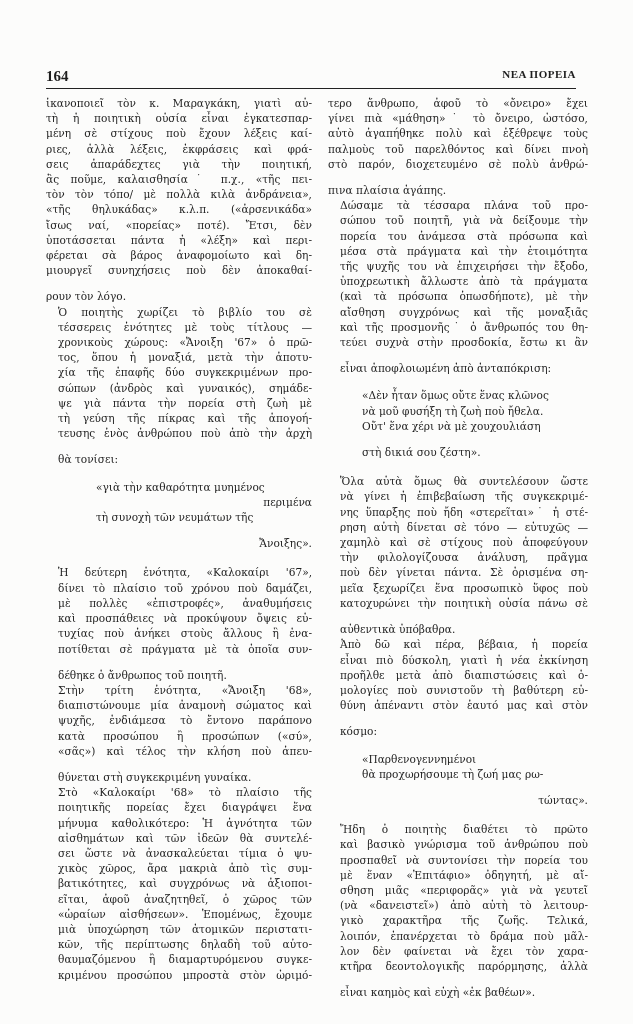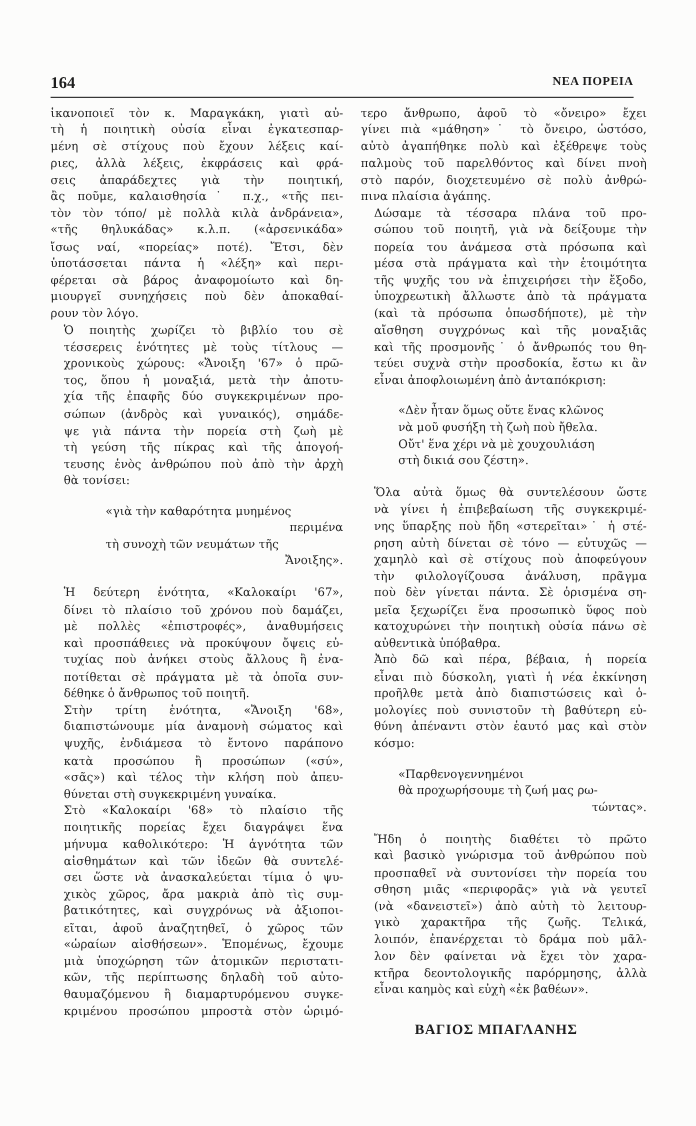--- a/index.html
+++ b/index.html
@@ -12,21 +12,21 @@
   .pagenum { position:absolute; left:0; top:2px; font-family:"Liberation Serif", serif;
              font-weight:bold; font-size:15px; }
   .journal { position:absolute; right:0; top:2px; font-family:"Liberation Serif", serif;
              font-weight:bold; font-size:11px; letter-spacing:0.5px; }
   .col { position:absolute; top:96px; width:266px; font-size:10.6px; line-height:15.2px; }
   .col.left { left:46px; }
   .col.right { left:328px; width:260px; }
   .col p { margin:0; text-align:justify; }
   .col p.indent { text-indent:12px; }
   .line { display:block; white-space:nowrap; text-align:justify; text-align-last:justify; }
-  .line.last { text-align-last:left; }
+  .line.last { text-align-last:left;margin-top:11px; }
   .quote { margin:12px 0 14px 0; padding-left:50px; }
   .quote .line { text-align-last:left; }
   .quote .ra { text-align:right; text-align-last:right; }
   .quote.r { padding-left:34px; }
   .signature { margin-top:20px; text-align:center; font-family:"Liberation Serif", serif;
                font-weight:bold; font-size:13px; letter-spacing:0.6px; padding-right:14px; }
 </style>
 </head>
 <body>
 
@@ -155,20 +155,21 @@
       </p>
     <div class="quote r">
         <span class="line">«Παρθενογεννημένοι</span>
         <span class="line">θὰ προχωρήσουμε τὴ ζωή μας ρω-</span>
         <span class="line last ra">τώντας».</span>
       </div>
     <p class="indent">
         <span class="line">Ἤδη ὁ ποιητὴς διαθέτει τὸ πρῶτο</span>
         <span class="line">καὶ βασικὸ γνώρισμα τοῦ ἀνθρώπου ποὺ</span>
         <span class="line">προσπαθεῖ νὰ συντονίσει τὴν πορεία του</span>
+        <span class="line">μὲ ἕναν «Ἐπιτάφιο» ὁδηγητή, μὲ αἴ-</span>
         <span class="line">σθηση μιᾶς «περιφορᾶς» γιὰ νὰ γευτεῖ</span>
         <span class="line">(νὰ «δανειστεῖ») ἀπὸ αὐτὴ τὸ λειτουρ-</span>
         <span class="line">γικὸ χαρακτῆρα τῆς ζωῆς. Τελικά,</span>
         <span class="line">λοιπόν, ἐπανέρχεται τὸ δράμα ποὺ μᾶλ-</span>
         <span class="line">λον δὲν φαίνεται νὰ ἔχει τὸν χαρα-</span>
         <span class="line">κτῆρα δεοντολογικῆς παρόρμησης, ἀλλὰ</span>
         <span class="line last">εἶναι καημὸς καὶ εὐχὴ «ἐκ βαθέων».</span>
       </p>
     <div class="signature">ΒΑΓΙΟΣ ΜΠΑΓΛΑΝΗΣ</div>
   </div>

